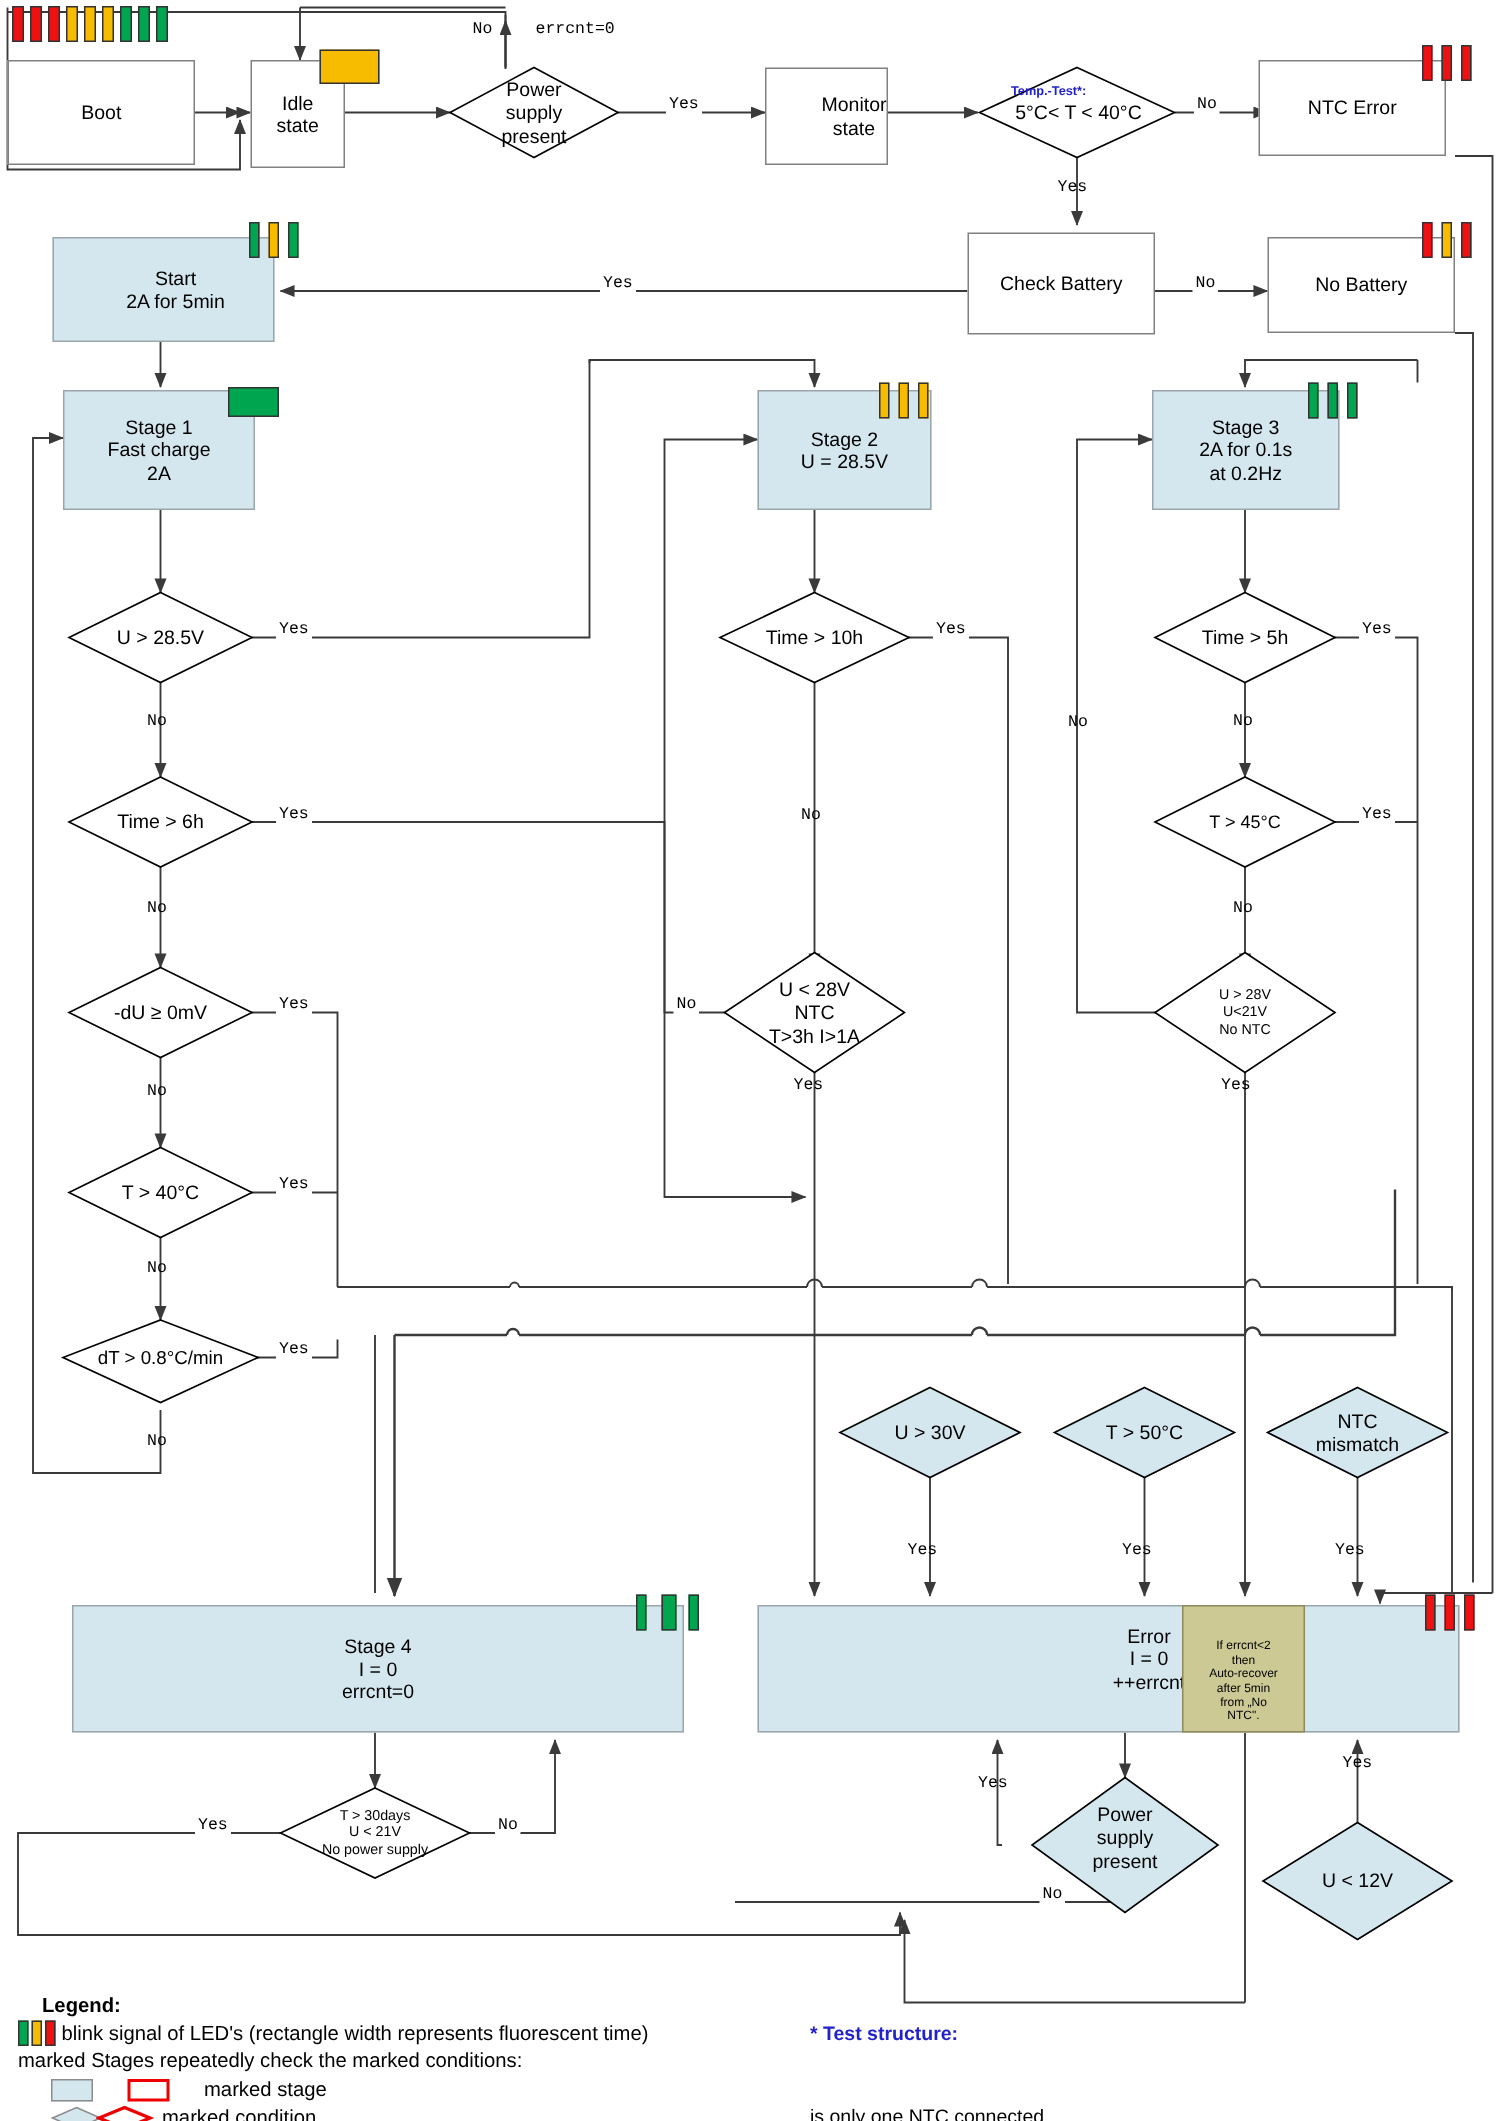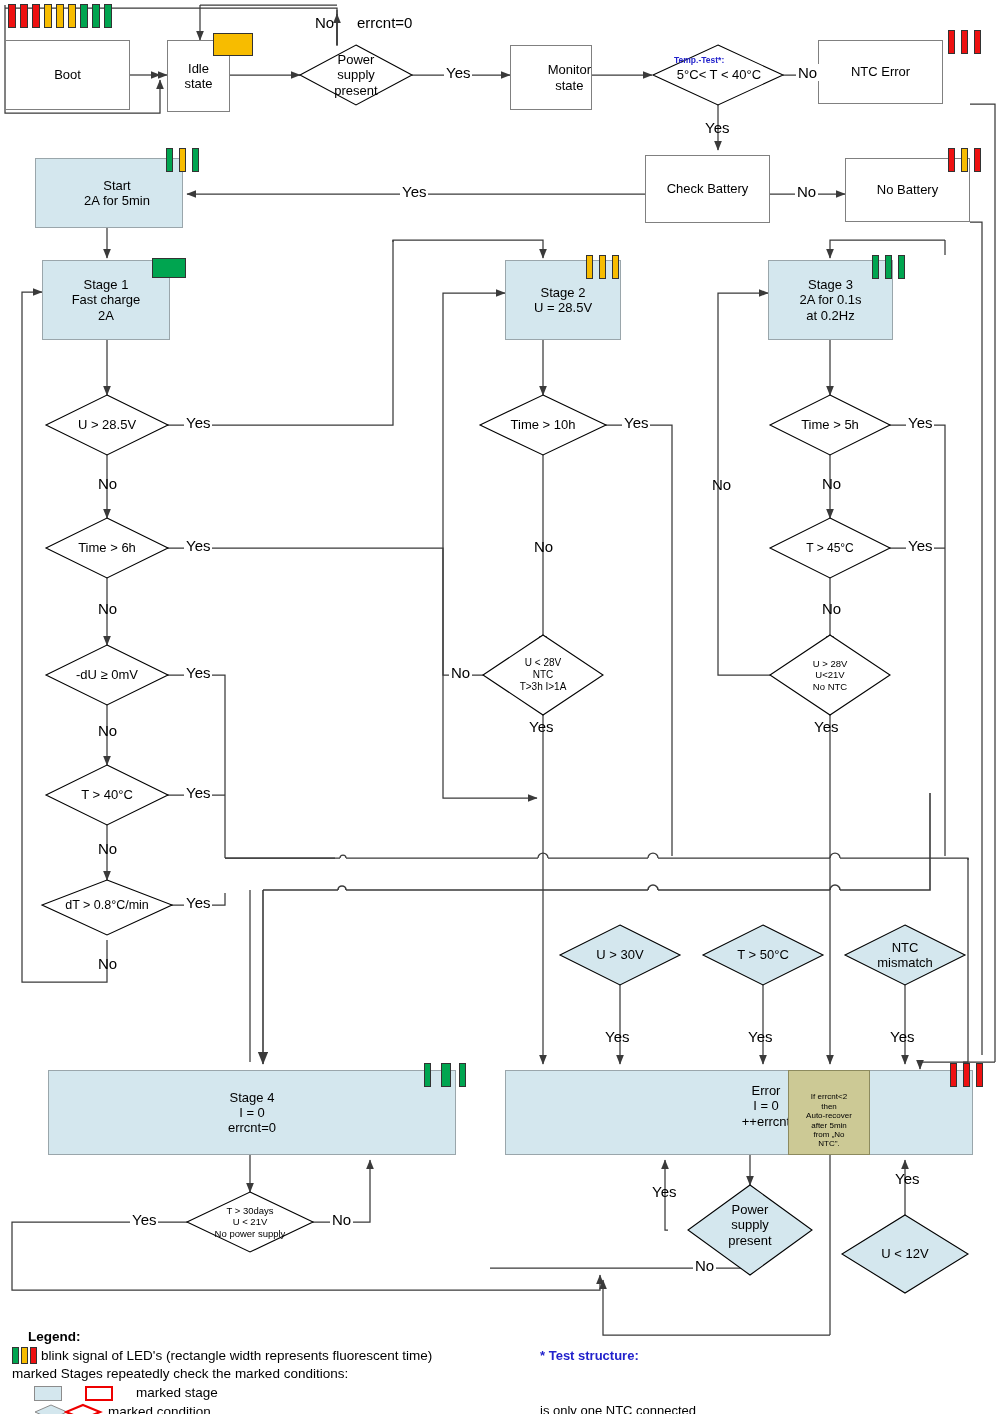--- a/index.html
+++ b/index.html
@@ -5,21 +5,21 @@
   html,body{margin:0;padding:0;background:#ffffff;}
   body{width:1000px;height:1414px;position:relative;overflow:hidden;
        font-family:"Liberation Sans",sans-serif;color:#000;}
   #stage{position:absolute;left:0;top:0;width:1000px;height:1414px;}
   svg.layer{position:absolute;left:0;top:0;width:1000px;height:1414px;pointer-events:none;}
   .node{position:absolute;box-sizing:border-box;display:flex;align-items:center;
         justify-content:center;text-align:center;line-height:1.18;}
   .proc{border:1px solid #808080;background:#ffffff;font-size:13px;}
   .proc.blue{background:#d4e7ee;border:1px solid #9aa6ab;}
   .proc.olive{background:#ccc995;border:1px solid #8c8a5e;}
-  .edgelbl{position:absolute;font-size:15px;background:#fff;padding:0 2px;white-space:nowrap;}
+  .edgelbl{position:absolute;font-size:11px;background:#fff;padding:0 2px;white-space:nowrap;font-family:Liberation Mono, monospace;}
   .edgelbl.nb{background:transparent;}
   .led{position:absolute;border:1px solid #333;box-sizing:border-box;}
   .tt{position:absolute;font-size:8.5px;font-weight:bold;color:#2222cc;white-space:nowrap;}
   .legend{position:absolute;font-size:13.5px;line-height:1.38;}
   .foot{position:absolute;font-size:13px;line-height:1.42;white-space:pre;}
   .foot .hd{font-weight:bold;color:#2222cc;}
   .lgbox{position:absolute;box-sizing:border-box;}
 </style>
 </head>
 <body>
@@ -183,21 +183,21 @@
   </div>
 
   <div class="node proc" style="left:167px;top:40px;width:63px;height:72px;">
     <span class="ml">Idle<br>state</span>
   </div>
 
   <div class="node proc" style="left:510px;top:45px;width:82px;height:65px;justify-content:flex-end;">
     <span class="ml">Monitor<br>state</span>
   </div>
 
-  <div class="node proc" style="left:818px;top:40px;width:125px;height:64px;">
+  <div class="node proc" style="left:839px;top:40px;width:125px;height:64px;">
     <span>NTC Error</span>
   </div>
 
   <div class="node proc" style="left:845px;top:158px;width:125px;height:64px;">
     <span>No Battery</span>
   </div>
 
   <div class="node proc" style="left:645px;top:155px;width:125px;height:68px;">
     <span>Check Battery</span>
   </div>
@@ -276,21 +276,21 @@
   <div class="node" style="left:50px;top:784px;width:114px;height:22px;font-size:13px;">
     <span>T &gt; 40°C</span>
     </div>
   <div class="node" style="left:44px;top:894px;width:126px;height:22px;font-size:12.5px;">
     <span>dT &gt; 0.8°C/min</span>
     </div>
 
   <div class="node" style="left:486px;top:414px;width:114px;height:22px;font-size:13px;">
     <span>Time &gt; 10h</span>
     </div>
-  <div class="node" style="left:491px;top:650px;width:104px;height:50px;font-size:10px;">
+  <div class="node" style="left:491px;top:650px;width:104px;height:50px;font-size:13px;">
     <span class="ml">U &lt; 28V<br>NTC<br>T&gt;3h I&gt;1A</span>
     </div>
 
   <div class="node" style="left:774px;top:414px;width:112px;height:22px;font-size:13px;">
     <span>Time &gt; 5h</span>
     </div>
   <div class="node" style="left:774px;top:537px;width:112px;height:22px;font-size:12px;">
     <span>T &gt; 45°C</span>
     </div>
   <div class="node" style="left:778px;top:650px;width:104px;height:50px;font-size:9.5px;">

